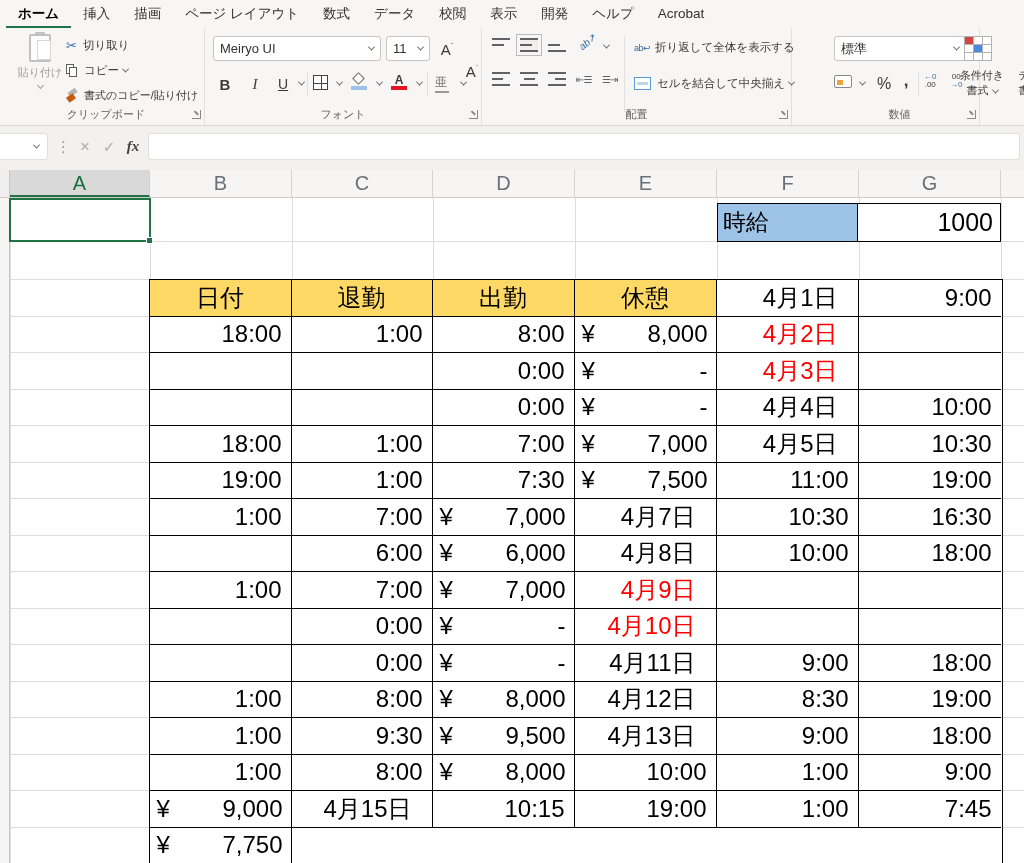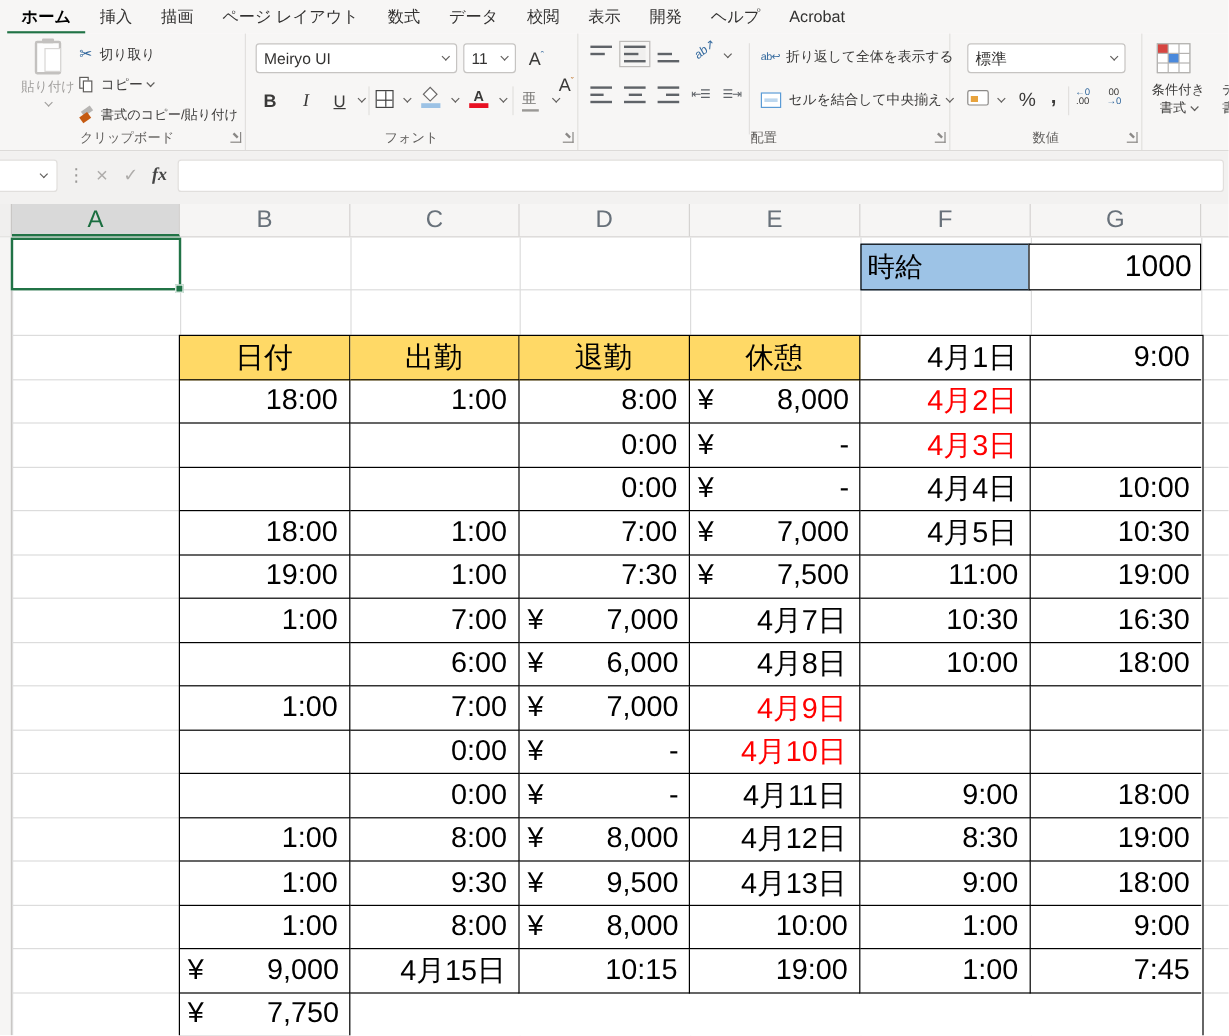--- a/index.html
+++ b/index.html
@@ -108,21 +108,21 @@
   .sel-a1 { position:absolute; left:9px; top:0px; width:142px; height:44px; border:2px solid #217346; background:#fff; }
   .sel-a1 .handle { position:absolute; right:-4px; bottom:-4px; width:7px; height:7px; background:#217346; border:1.5px solid #fff; }
 
   .cell-f1 { position:absolute; left:717px; top:5px; width:142px; height:39px; background:#9dc3e6; border:1.5px solid #000; font-size:23px; color:#000; display:flex; align-items:center; padding-left:5px; }
   .cell-g1 { position:absolute; left:857px; top:5px; width:144px; height:39px; background:#fff; border:1.5px solid #000; font-size:25px; color:#000; display:flex; align-items:center; justify-content:flex-end; padding-right:7px; }
 
   .timesheet { position:absolute; left:148.5px; top:81px; width:854px; border:1.5px solid #000; display:grid; grid-template-columns:142px 141px 142px 142px 142px 142px; grid-auto-rows:36.5px; background:#fff; }
   .tcell { border-right:1.5px solid #000; border-bottom:1.5px solid #000; display:flex; align-items:center; font-size:24px; color:#000; overflow:hidden; }
   .tcell:nth-child(6n) { border-right:none; }
   .tcell.head { justify-content:center; font-size:24px; }
-  .tcell.date { justify-content:flex-end; padding-right:10px; }
+  .tcell.date { justify-content:flex-end; padding-right:20px; }
   .tcell.date.red { color:#ff0000; }
   .tcell.time { justify-content:flex-end; padding-right:9px; }
   .tcell.pay { justify-content:space-between; padding:0 8px 0 7px; }
 </style>
 </head>
 <body>
 
 <div id="app">
 
   <div class="tabbar" id="tabbar">
@@ -288,21 +288,21 @@
       <div class="ritem" style="left:152px; top:48px;">
         <span class="merge-ic"></span>
         <span style="font-size:11.5px;">セルを結合して中央揃え</span>
         <span class="chev"></span>
       </div>
 
       <div class="glabel">配置</div>
       <span class="launcher"></span>
     </div>
 
-    <div class="rgroup" style="left:792px; width:160px;">
+    <div class="rgroup" style="left:820px; width:160px;">
       <div class="combo" style="left:14px; top:8px; width:132px; height:25px;">
         <span>標準</span>
         <span class="chev"></span>
       </div>
       <div class="fbtn" style="left:14px; top:47px;">
           <span class="money-ic"></span>
         </div>
       <span class="chev" style="position:absolute; left:36px; top:53px;"></span>
       <div class="fbtn pct" style="left:54px; top:44px; width:20px; height:24px;">
           <span>%</span>
@@ -408,22 +408,22 @@
 
     <div class="cell-f1">
         <span>時給</span>
       </div>
     <div class="cell-g1">
         <span>1000</span>
       </div>
 
     <div class="timesheet" id="timesheet">
         <div class="tcell head" style="background: rgb(255, 217, 102);">日付</div>
+        <div class="tcell head" style="background: rgb(255, 217, 102);">退勤</div>
         <div class="tcell head" style="background: rgb(255, 217, 102);">出勤</div>
-        <div class="tcell head" style="background: rgb(255, 217, 102);">退勤</div>
         <div class="tcell head" style="background: rgb(255, 217, 102);">休憩</div>
         <div class="tcell date">4月1日</div>
         <div class="tcell time">9:00</div>
         <div class="tcell time">18:00</div>
         <div class="tcell time">1:00</div>
         <div class="tcell time">8:00</div>
         <div class="tcell pay">
           <span>¥</span>
           <span>8,000</span>
         </div>

